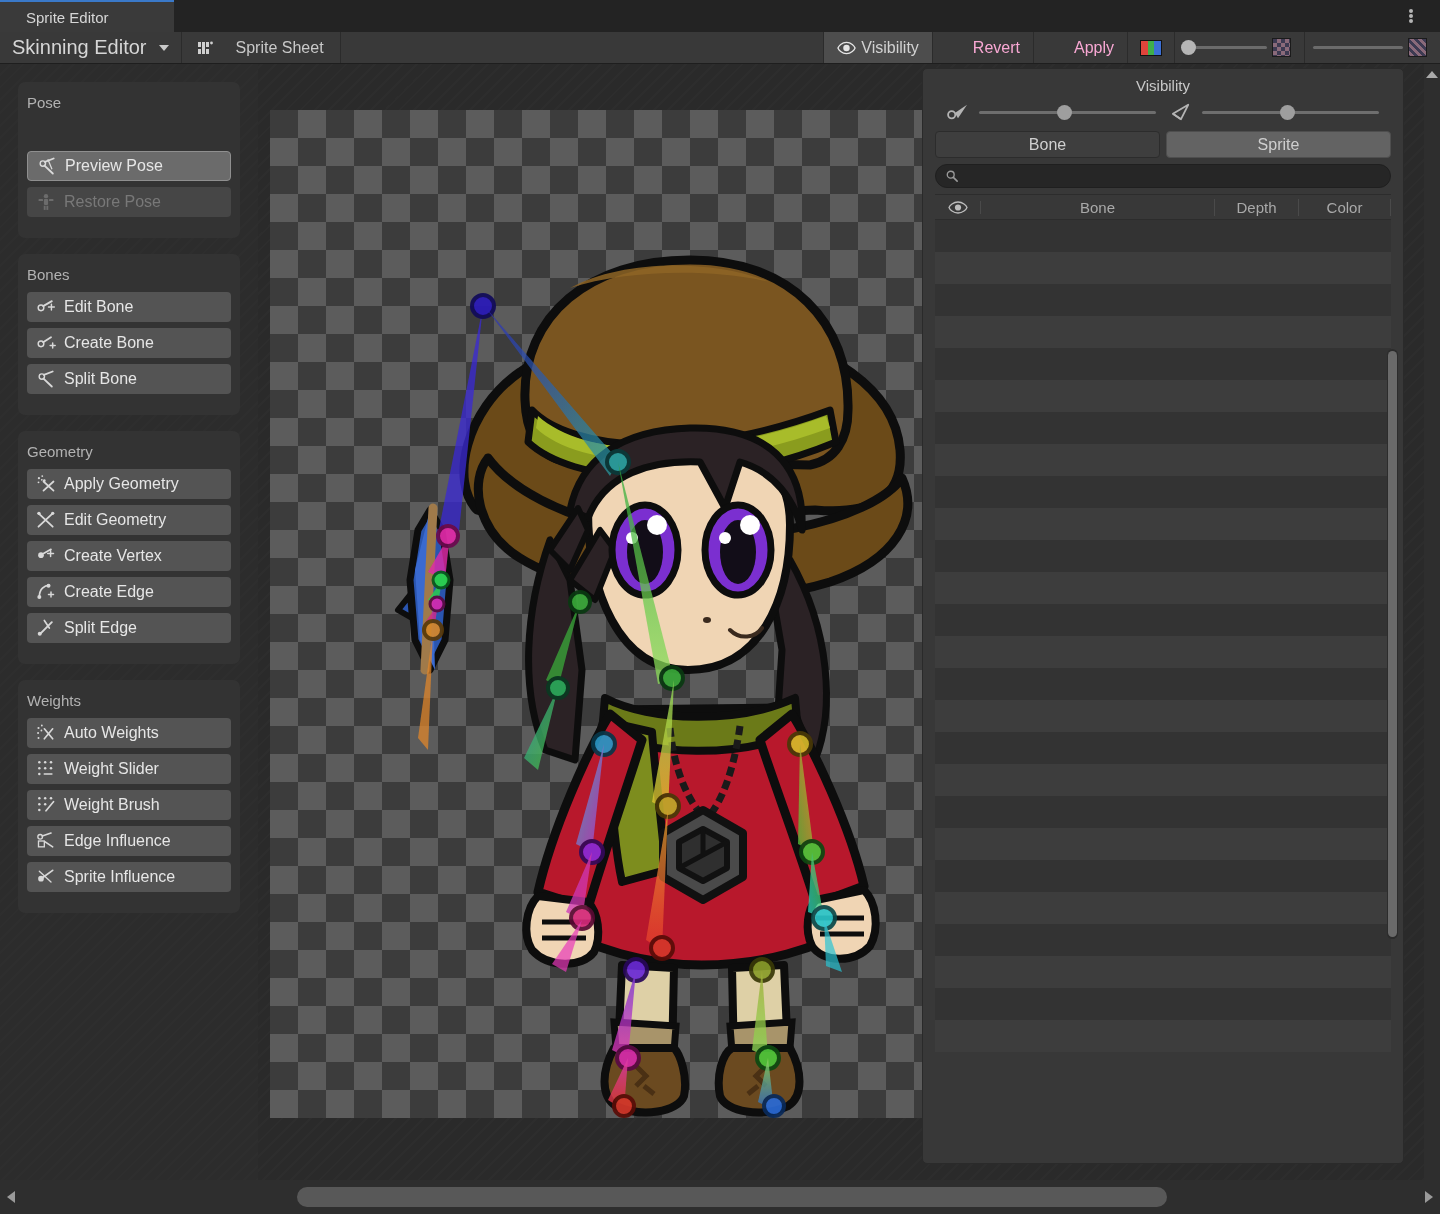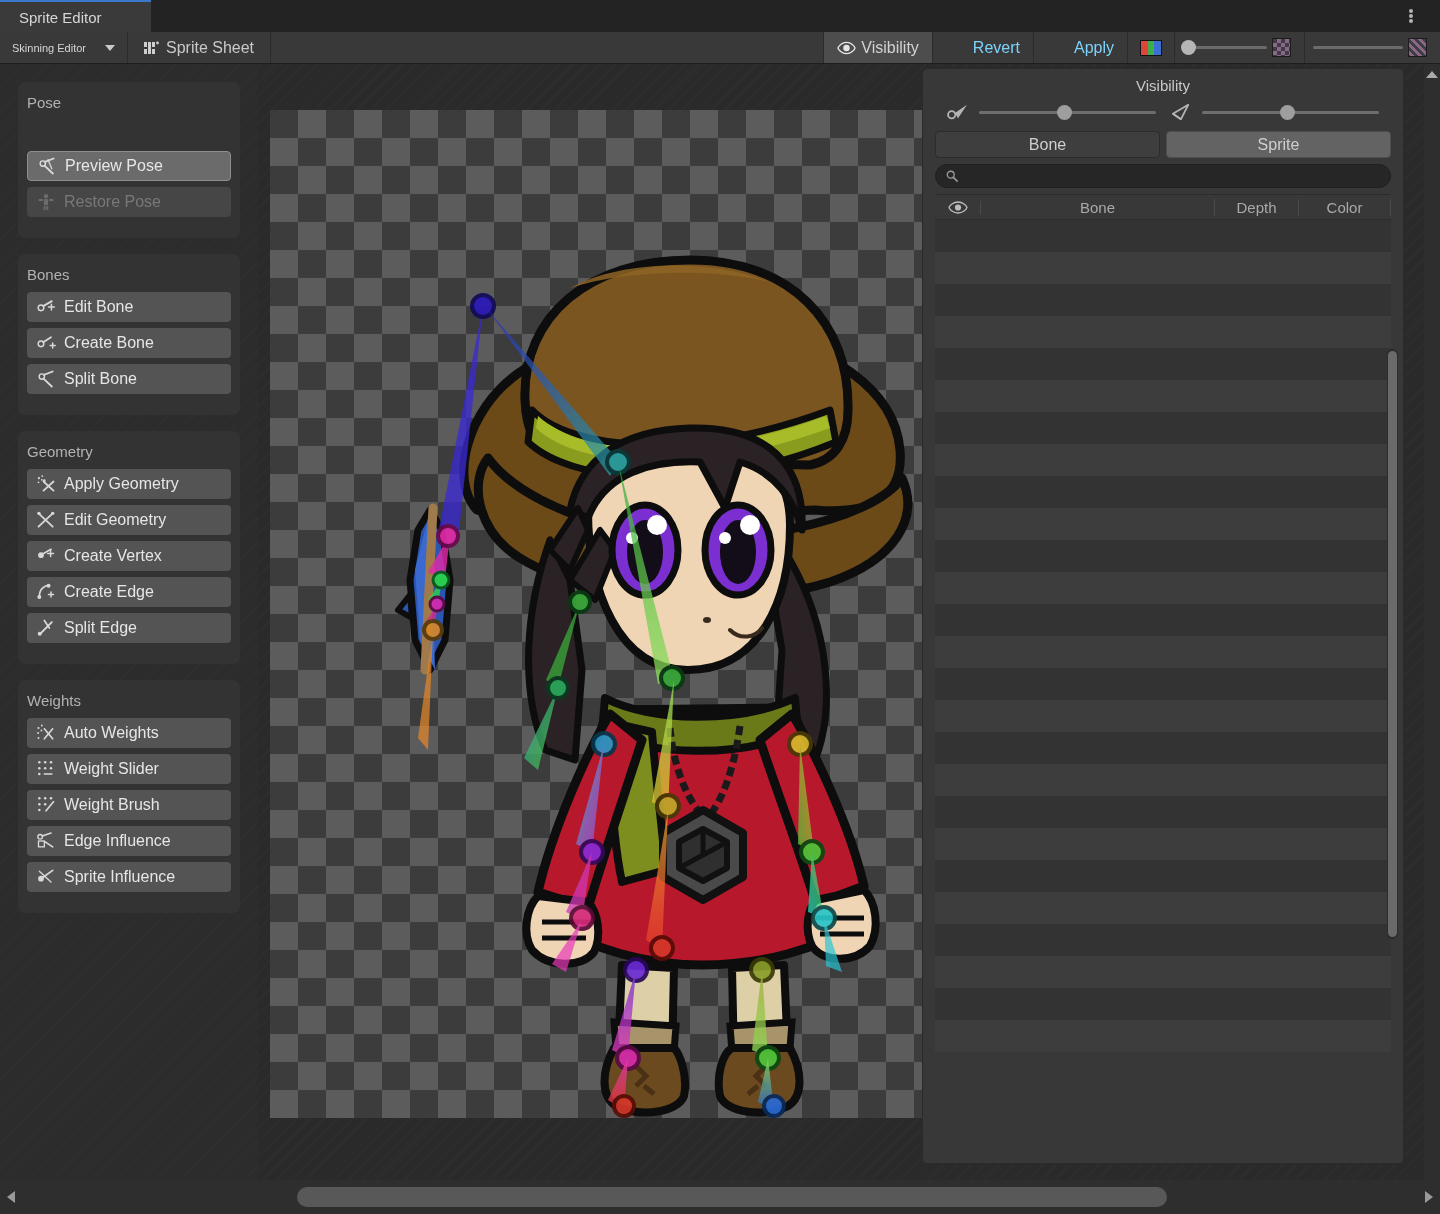--- a/index.html
+++ b/index.html
@@ -11,64 +11,64 @@
     color: #c4c4c4;
   }
   #app { position: relative; width: 1440px; height: 1214px; }
 
   
   .titlebar {
     position: absolute; left: 0; top: 0; width: 1440px; height: 32px;
     background: #232323;
   }
   .tab {
-    position: absolute; left: 0; top: 0; width: 151px; height: 32px;
+    position: absolute; left: 0; top: 0; width: 174px; height: 32px;
     background: #3a3a3a;
     border-top: 2px solid #3a79c9;
-    display: flex; align-items: center; padding-left: 19px;
+    display: flex; align-items: center; padding-left: 26px;
     font-size: 15px; color: #d6d6d6;
   }
   .kebab {
     position: absolute; right: 20px; top: 5px;
     width: 18px; height: 22px;
     display: flex; flex-direction: column; align-items: center;
     justify-content: space-around; padding: 3px 0;
     cursor: pointer;
   }
   .kebab i { display: block; width: 4px; height: 4px; border-radius: 50%; background: #b5b5b5; }
 
   
   .toolbar {
     position: absolute; left: 0; top: 32px; width: 1440px; height: 32px;
     background: #393939;
     border-bottom: 1px solid #1e1e1e;
     display: flex; align-items: stretch;
   }
   .tb-dropdown {
-    display: flex; align-items: center; gap: 19px;
-    padding: 0 12px; font-size: 11px; color: #d6d6d6;
+    display: flex; align-items: center; gap: 12px;
+    padding: 0 12px; font-size: 20px; color: #d6d6d6;
     border-right: 1px solid #2b2b2b;
     cursor: pointer;
   }
   .caret { width: 0; height: 0; border-left: 5px solid transparent; border-right: 5px solid transparent; border-top: 6px solid #c9c9c9; }
   .tb-item {
-    display: flex; align-items: center; gap: 6px;
+    display: flex; align-items: center; gap: 22px;
     padding: 0 16px; font-size: 16px; color: #c9c9c9;
     border-right: 1px solid #2b2b2b;
     cursor: pointer;
   }
   .tb-spacer { flex: 1; }
   .tb-right { display: flex; align-items: stretch; }
   .tb-btn {
     display: flex; align-items: center; justify-content: center; gap: 5px;
     padding: 0 13px; font-size: 16px; color: #d2d2d2;
     border-left: 1px solid #2b2b2b; cursor: pointer;
   }
   .tb-btn.active { background: #4d4d4d; }
-  .tb-btn.disabled { color: #7dd3fc; cursor: default; padding-left: 40px; }
+  .tb-btn.disabled { color: #f9a8d4; cursor: default; padding-left: 40px; }
   .tb-iconbtn {
     display: flex; align-items: center; justify-content: center;
     padding: 0 12px; border-left: 1px solid #2b2b2b; cursor: pointer;
   }
   .rgb-swatch { width: 22px; height: 16px; display: flex; border: 1px solid #111; }
   .rgb-swatch i { flex: 1; }
   .slider-wrap { display: flex; align-items: center; padding: 0 8px; border-left: 1px solid #2b2b2b; }
   .sl-track { height: 3px; background: #6b6b6b; border-radius: 2px; position: relative; }
   .sl-knob { position: absolute; top: -6px; width: 15px; height: 15px; border-radius: 50%; background: #b6b6b6; }
   .checker-ico {

